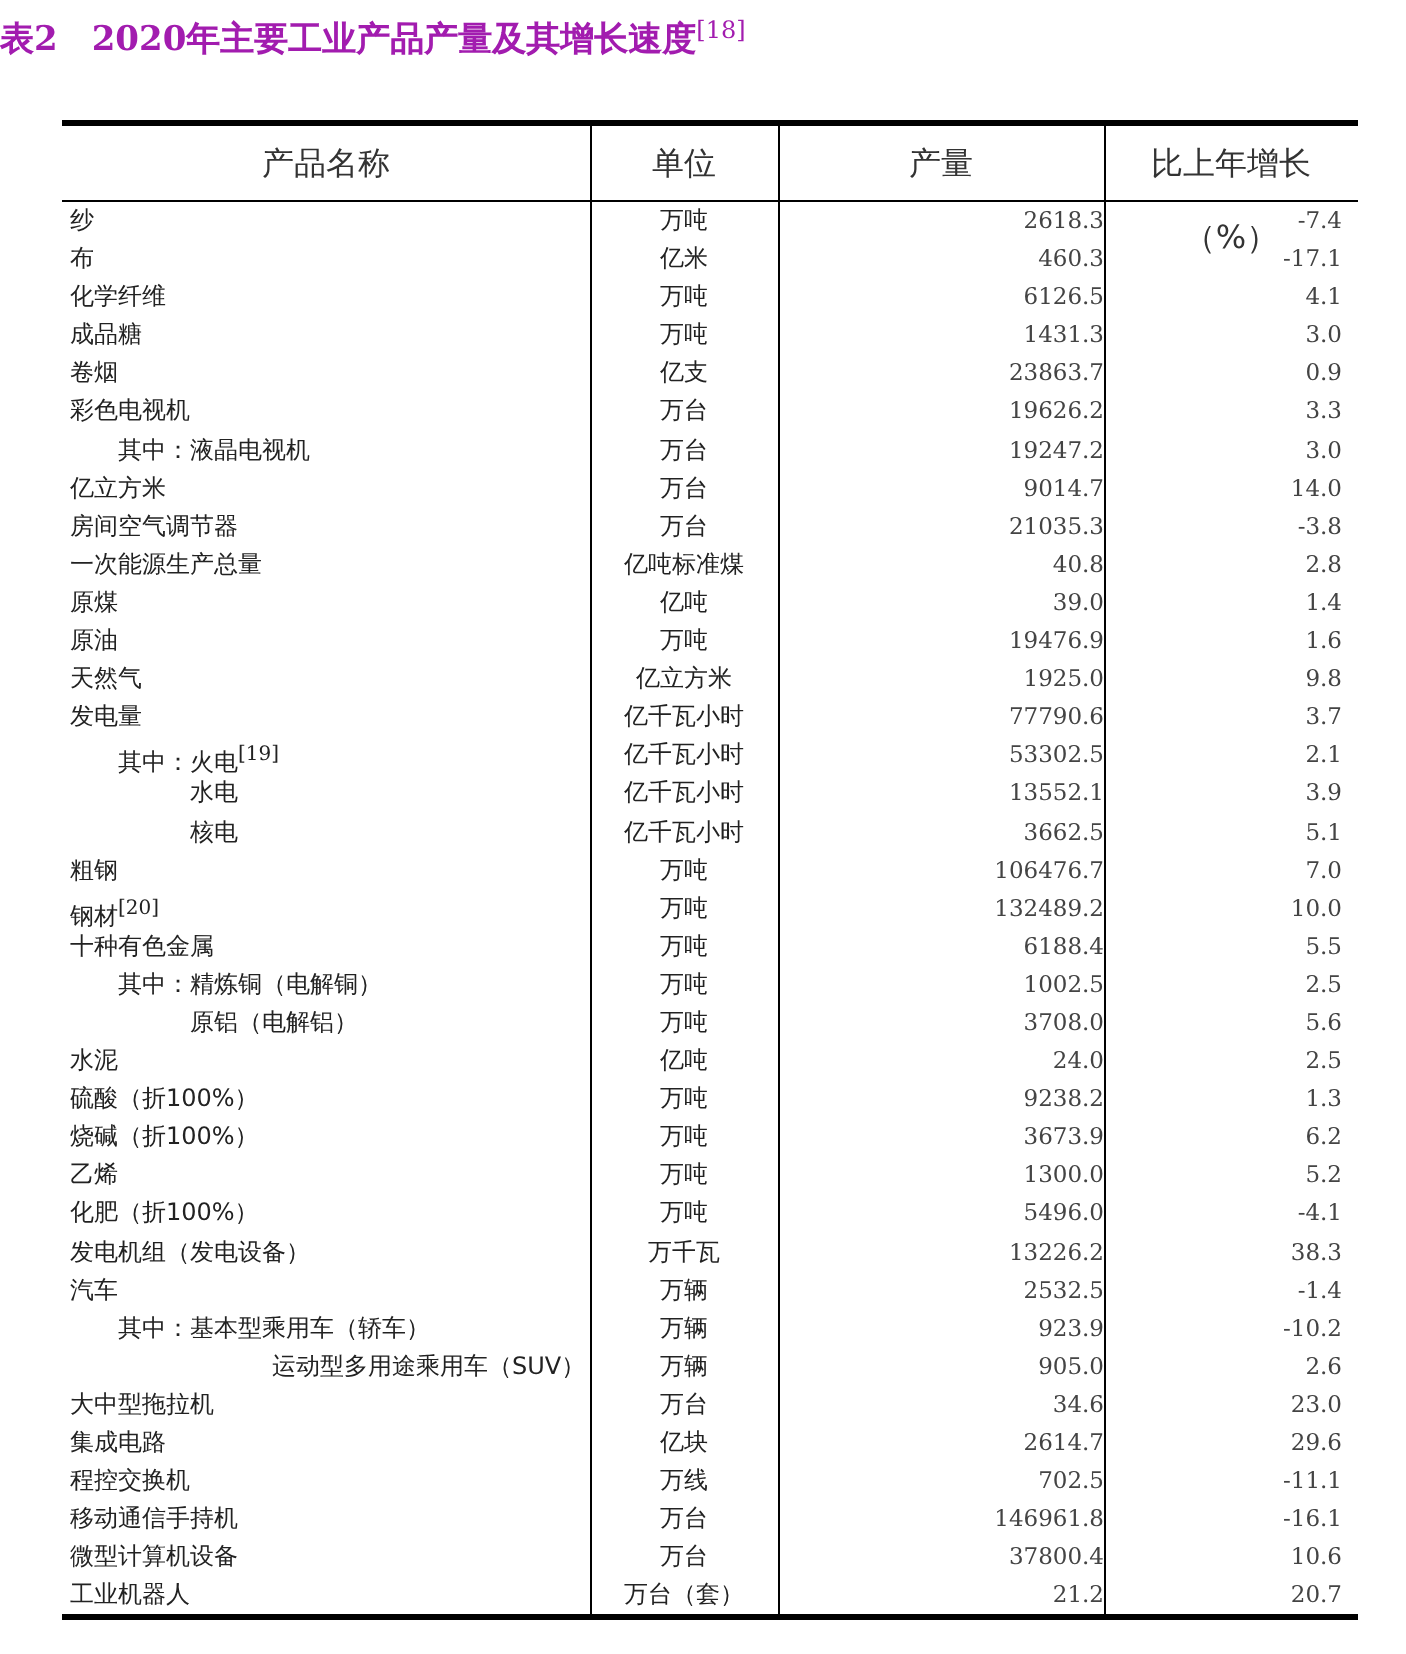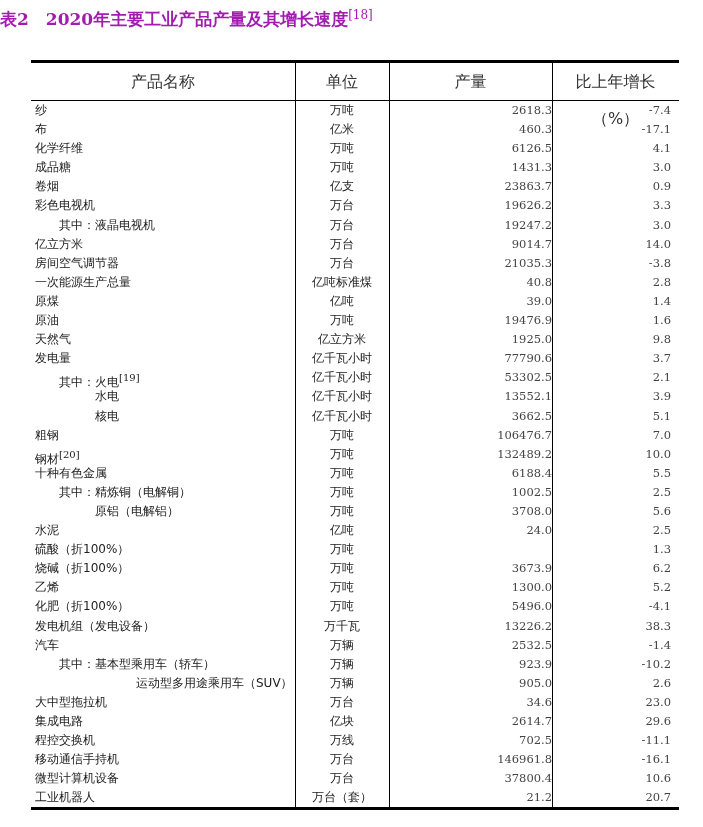--- a/index.html
+++ b/index.html
@@ -176,20 +176,21 @@
       </div>
       <div class="row">
         <div class="c-name" style="left: 4px;"><span>水泥</span></div>
         <div class="c-unit">亿吨</div>
         <div class="c-out">24.0</div>
         <div class="c-grw">2.5</div>
       </div>
       <div class="row">
         <div class="c-name" style="left: 4px;"><span>硫酸（折100%）</span></div>
         <div class="c-unit">万吨</div>
+        <div class="c-out">9238.2</div>
         <div class="c-grw">1.3</div>
       </div>
       <div class="row">
         <div class="c-name" style="left: 4px;"><span>烧碱（折100%）</span></div>
         <div class="c-unit">万吨</div>
         <div class="c-out">3673.9</div>
         <div class="c-grw">6.2</div>
       </div>
       <div class="row">
         <div class="c-name" style="left: 4px;"><span>乙烯</span></div>

